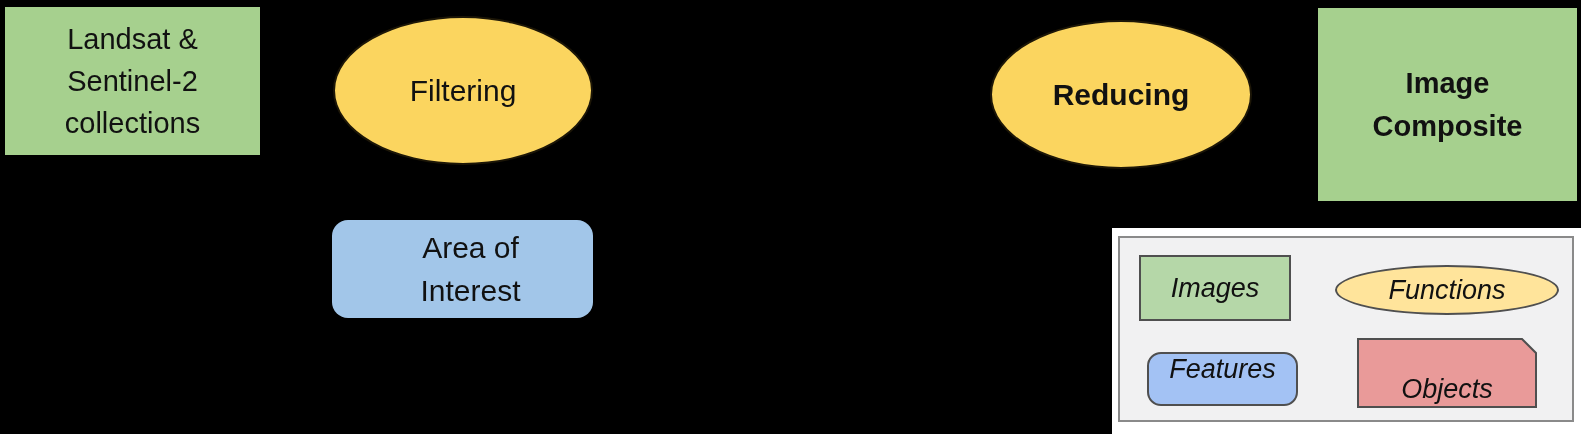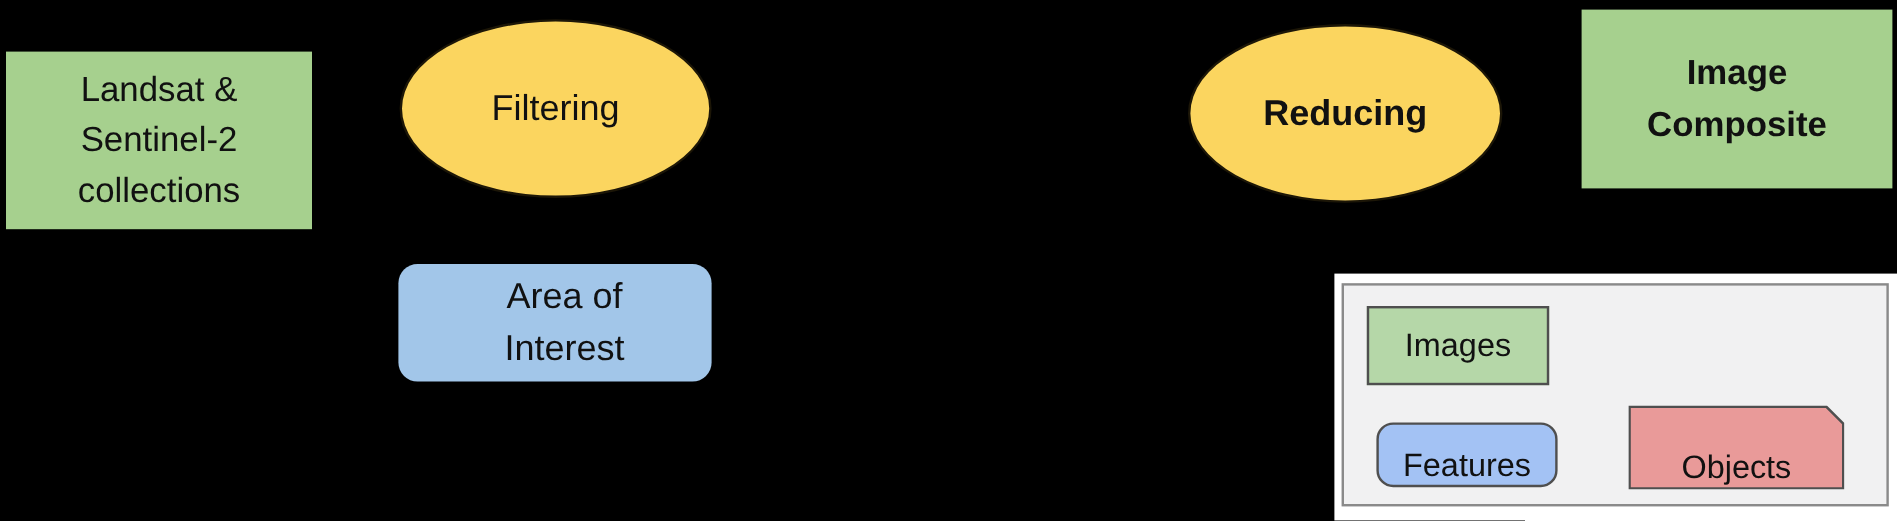--- a/index.html
+++ b/index.html
@@ -33,32 +33,33 @@
     font-size:30px;
     box-sizing:border-box;
   }
   .feat-box{
     position:absolute;
     background:var(--feature-fill);
     border-radius:16px;
     display:flex;align-items:center;justify-content:center;
     font-size:30px;
   }
-  #node-collections{left:5px;top:7px;width:255px;height:148px;margin-top:36px;}
+  #node-collections{left:5px;top:7px;width:255px;height:148px;}
   #node-filtering{left:333px;top:16px;width:260px;height:149px;}
   #node-cloud-mask{left:660px;top:8px;width:263px;height:149px;}
   #node-reducing{left:990px;top:20px;width:262px;height:149px;font-weight:bold;}
-  #node-image-composite{left:1318px;top:8px;width:259px;height:149px;font-weight:bold;justify-content:center;}
+  #node-image-composite{left:1318px;top:8px;width:259px;height:193px;font-weight:bold;justify-content:center;}
   #node-area-of-interest{left:332px;top:220px;width:245px;height:98px;padding-left:16px;}
 
   
   #legend-white{
     position:absolute;
     left:1112px;top:228px;width:469px;height:206px;
     background:#ffffff;
+    font-style:italic;
   }
   #legend-box{
     position:absolute;
     left:6px;top:8px;width:452px;height:182px;
     background:var(--legend-bg);
     border:2px solid var(--legend-outer-border);
   }
   .legend-label{font-size:27px;color:#111;}
   #legend-images{
     position:absolute;left:19px;top:17px;width:152px;height:66px;
@@ -73,21 +74,21 @@
     border:2px solid var(--legend-shape-border);
     border-radius:50%;
     display:flex;align-items:center;justify-content:center;
     box-sizing:border-box;
   }
   #legend-features{
     position:absolute;left:27px;top:114px;width:151px;height:54px;
     background:var(--legend-features-fill);
     border:2px solid var(--legend-shape-border);
     border-radius:14px;
-    display:flex;align-items:flex-end;justify-content:center;
+    display:flex;align-items:flex-start;justify-content:center;
     box-sizing:border-box;
   }
   #legend-objects{
     position:absolute;left:237px;top:100px;width:180px;height:70px;
   }
   #legend-objects svg{position:absolute;left:0;top:0;}
   #legend-objects .legend-label{
     position:absolute;left:0;top:0;width:100%;height:100%;
     display:flex;align-items:center;justify-content:center;margin-top:16px;
   }
@@ -122,20 +123,23 @@
 Interest</div>
   </div>
 
   <div id="legend-white">
     <div id="legend-box">
 
       <div id="legend-images">
         <span class="legend-label">Images</span>
       </div>
 
+      <div id="legend-functions">
+        <span class="legend-label">Functions</span>
+      </div>
 
       <div id="legend-features">
         <span class="legend-label">Features</span>
       </div>
 
       <div id="legend-objects">
         <svg width="180" height="70" viewBox="0 0 180 70">
           <polygon points="1,1 165,1 179,15 179,69 1,69" fill="var(--legend-objects-fill)" stroke="var(--legend-shape-border)" stroke-width="2"></polygon>
         </svg>
         <span class="legend-label">Objects</span>

